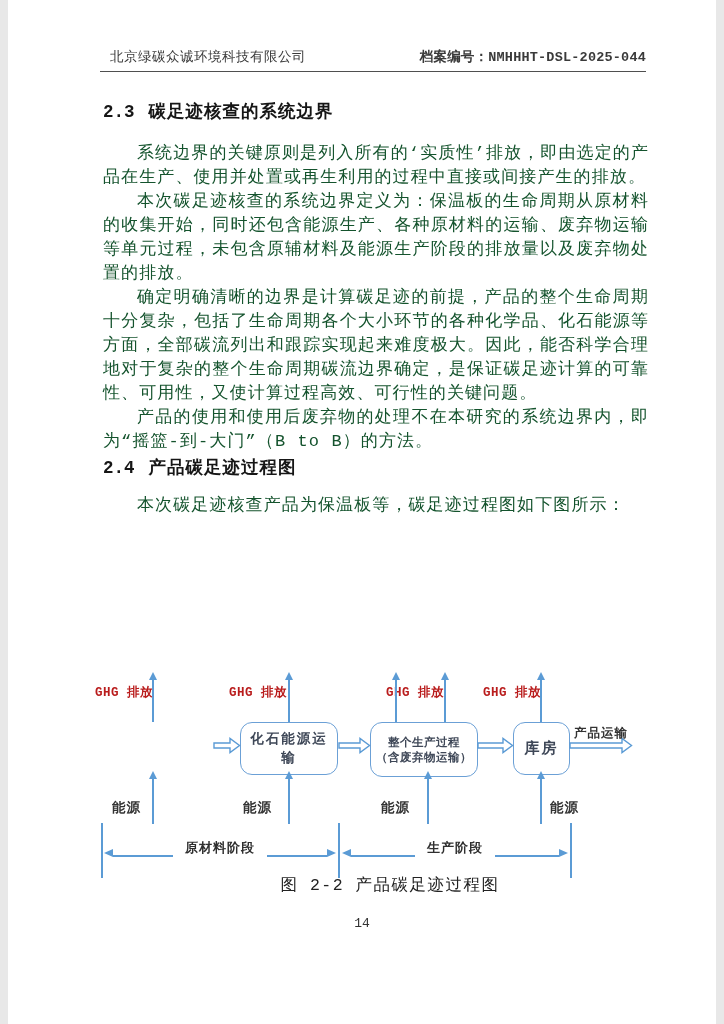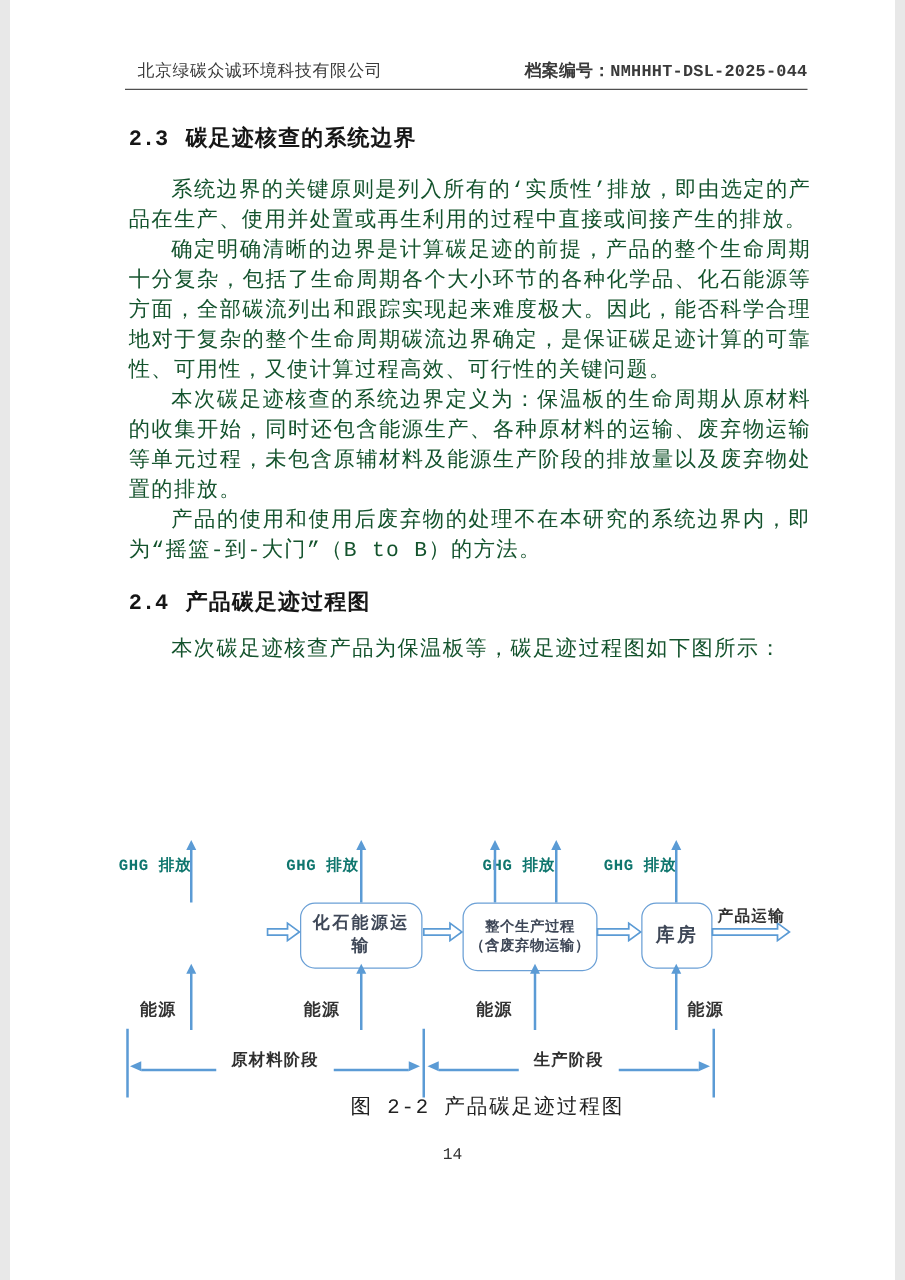--- a/index.html
+++ b/index.html
@@ -14,38 +14,38 @@
   .hdr-company{padding-left:10px;letter-spacing:0.5px;}
   .hdr-archive{font-weight:bold;letter-spacing:0.2px;}
   .hdr-rule{position:absolute;left:92px;top:71px;width:546px;border-top:1.6px solid #4f4f4f;}
   
   .content{position:absolute;left:95px;top:100px;width:546px;}
   .h-sec{margin:0;font-size:17.5px;line-height:24px;font-weight:bold;color:#161616;letter-spacing:1px;}
   .h-sec .num{margin-right:14px;letter-spacing:0;}
   .content p{margin:0;font-size:17px;line-height:24px;letter-spacing:1.1px;
     text-align:justify;text-indent:2em;color:#14532d;}
   .mt18{margin-top:18px !important;}
-  .h-24{margin-top:17px;}
+  .h-24{margin-top:2px;}
   .p-last{margin-top:14px !important;}
   
   .diagram{position:absolute;left:0;top:668px;width:724px;height:240px;}
   .pbox{position:absolute;box-sizing:border-box;border:1.6px solid #6ba0d6;border-radius:12px;
     background:#fff;display:flex;align-items:center;justify-content:center;text-align:center;
     color:#3e4757;white-space:pre-line;font-weight:600;}
   .pbox1{left:93px;top:54px;width:114px;height:51px;font-size:13.5px;letter-spacing:2px;}
   .pbox2{left:232px;top:54px;width:98px;height:53px;font-size:13.5px;line-height:19px;letter-spacing:2px;}
   .pbox3{left:362px;top:54px;width:108px;height:55px;font-size:11.5px;line-height:15px;letter-spacing:0.5px;}
   .pbox4{left:505px;top:54px;width:57px;height:53px;font-size:15px;letter-spacing:2px;}
   .vup{position:absolute;width:2px;background:#5b9bd5;}
   .vup::before{content:"";position:absolute;top:-7px;left:-3.2px;width:0;height:0;
     border-left:4.2px solid transparent;border-right:4.2px solid transparent;
     border-bottom:8px solid #5b9bd5;}
   .ghg-a{top:11px;height:43px;}
   .en-a{top:110px;height:46px;}
-  .glabel{position:absolute;top:16px;font-size:12.5px;font-weight:600;color:#0f766e;
+  .glabel{position:absolute;top:16px;font-size:12.5px;font-weight:600;color:#b91c1c;
     letter-spacing:0.5px;white-space:nowrap;}
   .elabel{position:absolute;top:131px;font-size:13.5px;font-weight:600;color:#333;
     letter-spacing:1px;white-space:nowrap;}
   .farrow{position:absolute;top:69px;}
   .ptlabel{position:absolute;left:566px;top:57px;font-size:12.5px;font-weight:600;
     color:#333;letter-spacing:1px;white-space:nowrap;text-align:right;}
   .divider{position:absolute;top:155px;width:1.8px;height:55px;background:#5b9bd5;}
   .stage{position:absolute;top:173px;height:16px;display:flex;align-items:flex-end;}
   .stage .ln{height:1.6px;background:#5b9bd5;flex:1;}
   .stage .tl{width:0;height:0;border-top:4.5px solid transparent;border-bottom:4.5px solid transparent;
@@ -66,22 +66,22 @@
 
   <div class="hdr-row">
     <span class="hdr-company">北京绿碳众诚环境科技有限公司</span>
     <span class="hdr-archive">档案编号：NMHHHT-DSL-2025-044</span>
   </div>
   <div class="hdr-rule"></div>
 
   <div class="content">
     <h2 class="h-sec"><span class="num">2.3</span><span>碳足迹核查的系统边界</span></h2>
     <p class="mt18">系统边界的关键原则是列入所有的‘实质性’排放，即由选定的产品在生产、使用并处置或再生利用的过程中直接或间接产生的排放。</p>
+    <p>本次碳足迹核查的系统边界定义为：保温板的生命周期从原材料的收集开始，同时还包含能源生产、各种原材料的运输、废弃物运输等单元过程，未包含原辅材料及能源生产阶段的排放量以及废弃物处置的排放。</p>
     <p>确定明确清晰的边界是计算碳足迹的前提，产品的整个生命周期十分复杂，包括了生命周期各个大小环节的各种化学品、化石能源等方面，全部碳流列出和跟踪实现起来难度极大。因此，能否科学合理地对于复杂的整个生命周期碳流边界确定，是保证碳足迹计算的可靠性、可用性，又使计算过程高效、可行性的关键问题。</p>
-    <p>本次碳足迹核查的系统边界定义为：保温板的生命周期从原材料的收集开始，同时还包含能源生产、各种原材料的运输、废弃物运输等单元过程，未包含原辅材料及能源生产阶段的排放量以及废弃物处置的排放。</p>
     <p>产品的使用和使用后废弃物的处理不在本研究的系统边界内，即为“摇篮-到-大门”（B to B）的方法。</p>
     <h2 class="h-sec h-24"><span class="num">2.4</span><span>产品碳足迹过程图</span></h2>
     <p class="p-last">本次碳足迹核查产品为保温板等，碳足迹过程图如下图所示：</p>
   </div>
 
   <div class="diagram">
 
     <span class="glabel" style="left:87px">GHG 排放</span>
     <span class="glabel" style="left:221px">GHG 排放</span>
     <span class="glabel" style="left:378px">GHG 排放</span>

